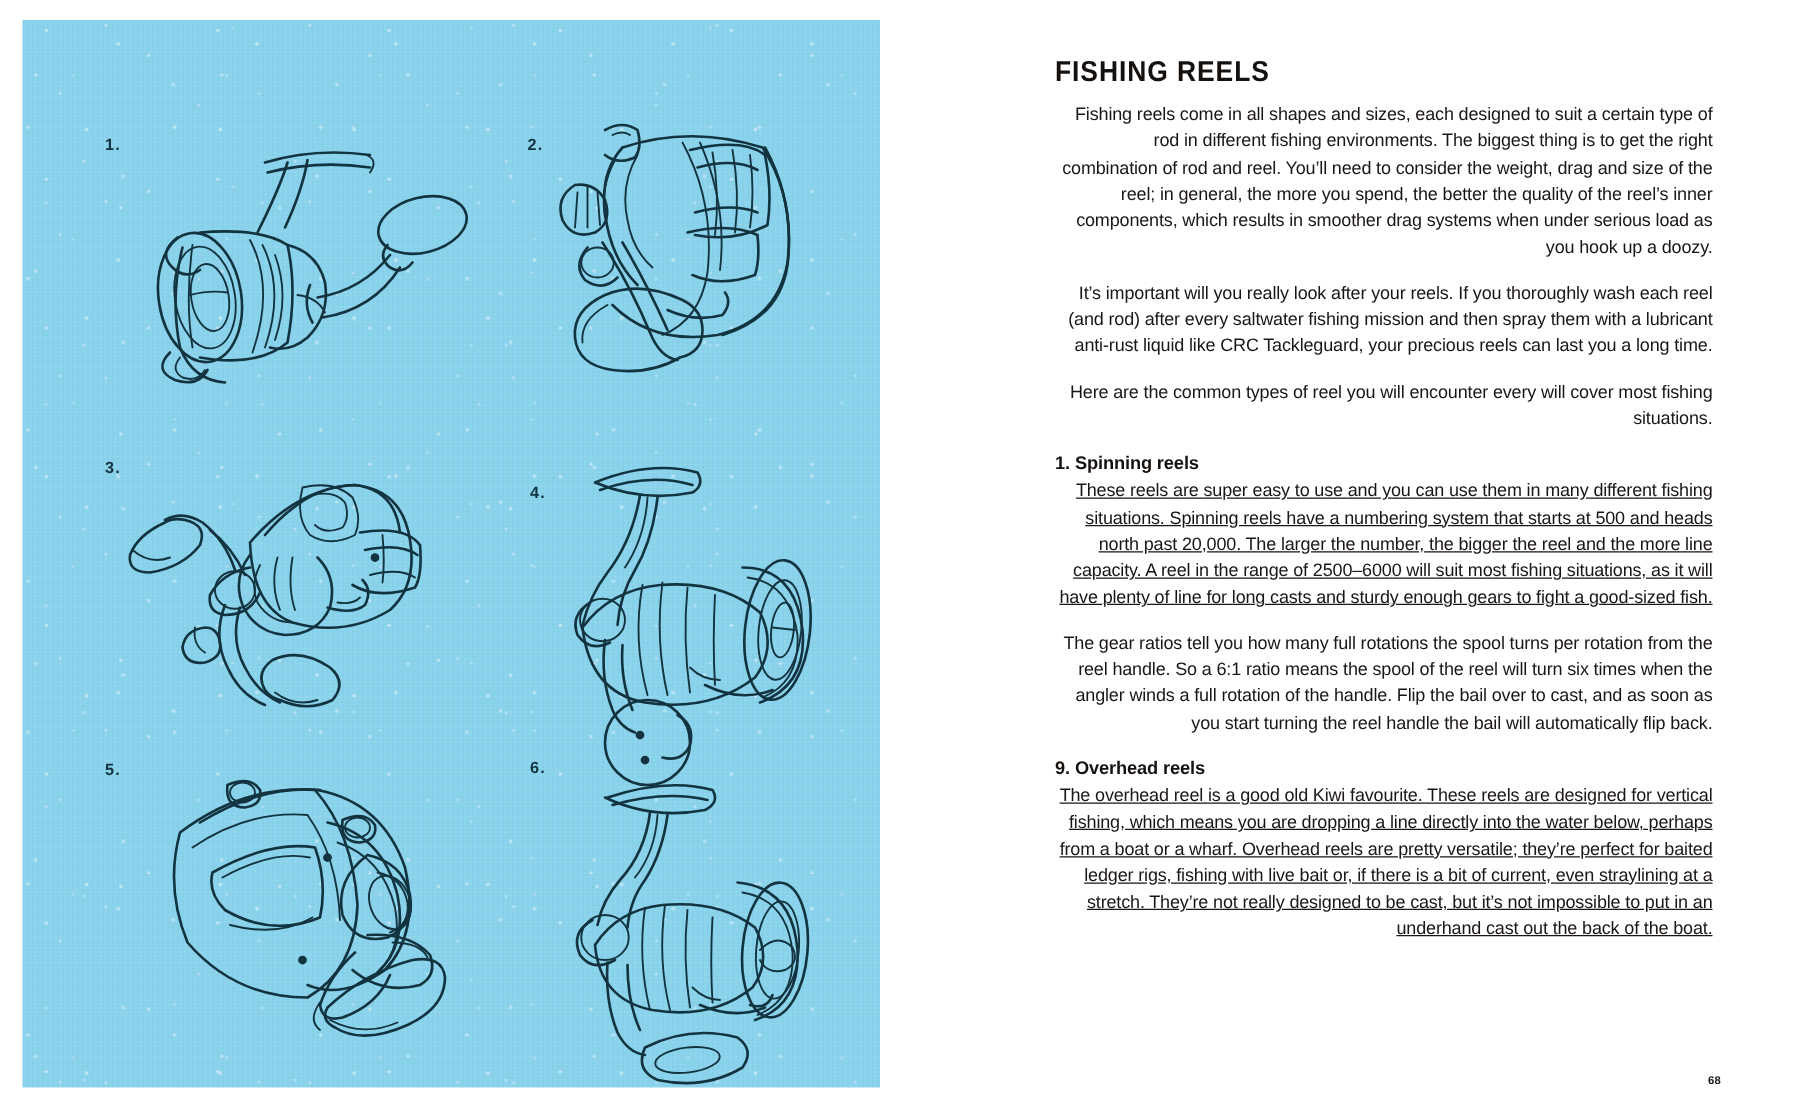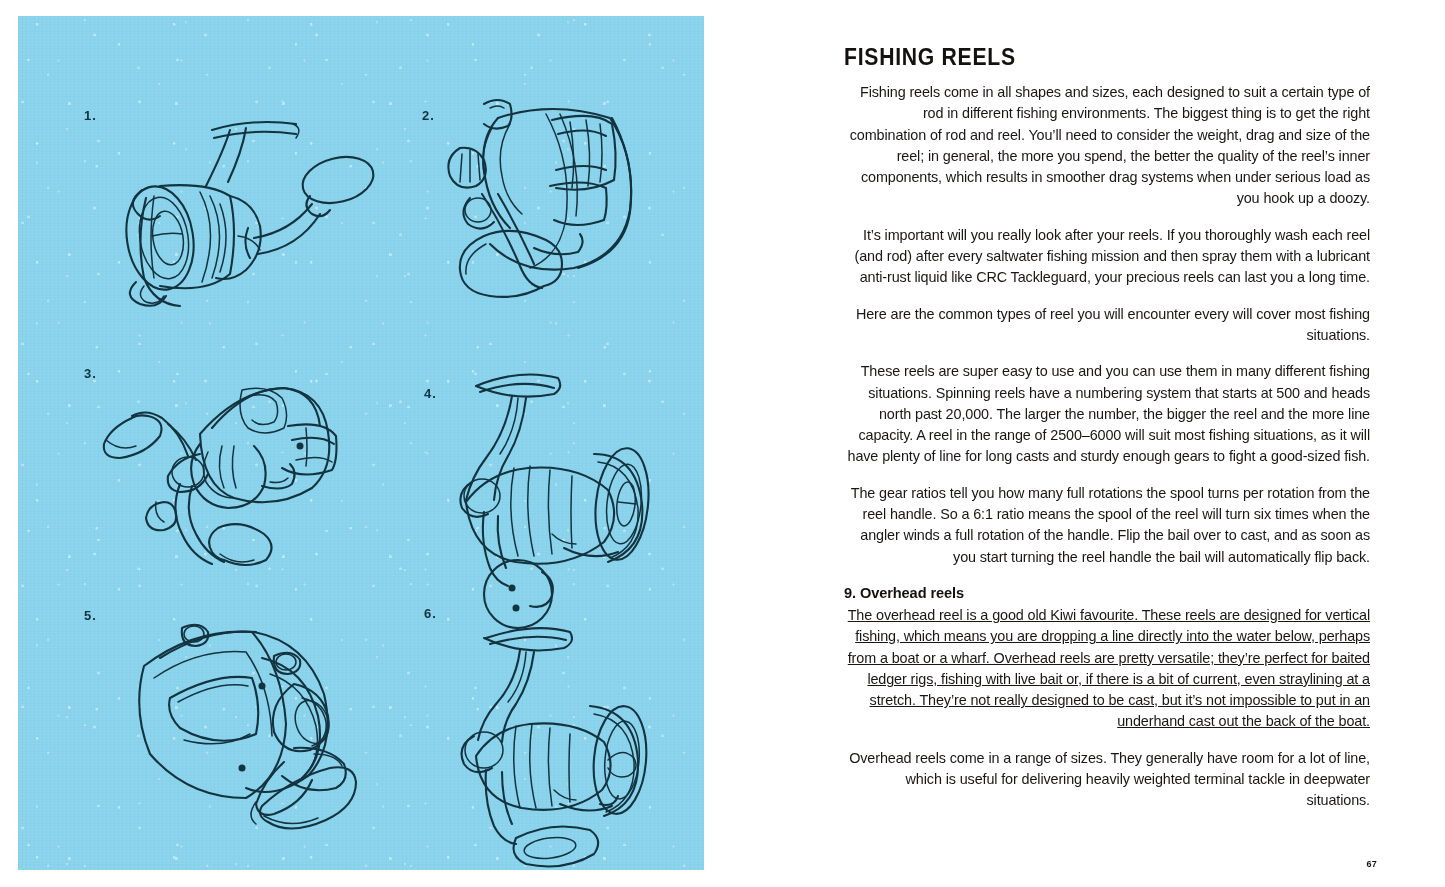--- a/index.html
+++ b/index.html
@@ -395,21 +395,21 @@
     </svg>
   </div>
 </div>
 
 <div id="text-column">
   <h1 id="article-title">FISHING REELS</h1>
   <div id="article-body">
       <p class="body-para">Fishing reels come in all shapes and sizes, each designed to suit a certain type of rod in different fishing environments. The biggest thing is to get the right combination of rod and reel. You’ll need to consider the weight, drag and size of the reel; in general, the more you spend, the better the quality of the reel’s inner components, which results in smoother drag systems when under serious load as you hook up a doozy.</p>
       <p class="body-para">It’s important will you really look after your reels. If you thoroughly wash each reel (and rod) after every saltwater fishing mission and then spray them with a lubricant anti-rust liquid like CRC Tackleguard, your precious reels can last you a long time.</p>
       <p class="body-para">Here are the common types of reel you will encounter every will cover most fishing situations.</p>
+      <h2 class="sub-heading">1. Spinning reels</h2>
       <p class="body-para">These reels are super easy to use and you can use them in many different fishing situations. Spinning reels have a numbering system that starts at 500 and heads north past 20,000. The larger the number, the bigger the reel and the more line capacity. A reel in the range of 2500–6000 will suit most fishing situations, as it will have plenty of line for long casts and sturdy enough gears to fight a good-sized fish.</p>
       <p class="body-para">The gear ratios tell you how many full rotations the spool turns per rotation from the reel handle. So a 6:1 ratio means the spool of the reel will turn six times when the angler winds a full rotation of the handle. Flip the bail over to cast, and as soon as you start turning the reel handle the bail will automatically flip back.</p>
       <h2 class="sub-heading">9. Overhead reels</h2>
       <p class="body-para">The overhead reel is a good old Kiwi favourite. These reels are designed for vertical fishing, which means you are dropping a line directly into the water below, perhaps from a boat or a wharf. Overhead reels are pretty versatile; they’re perfect for baited ledger rigs, fishing with live bait or, if there is a bit of current, even straylining at a stretch. They’re not really designed to be cast, but it’s not impossible to put in an underhand cast out the back of the boat.</p>
-      <p class="body-para">Overhead reels come in a range of sizes. They generally have room for a lot of line, which is useful for delivering heavily weighted terminal tackle in deepwater situations.</p>
     </div>
 </div>
 
-<div id="page-number">67</div>
+<div id="page-number">68</div>
 
 </body></html>

